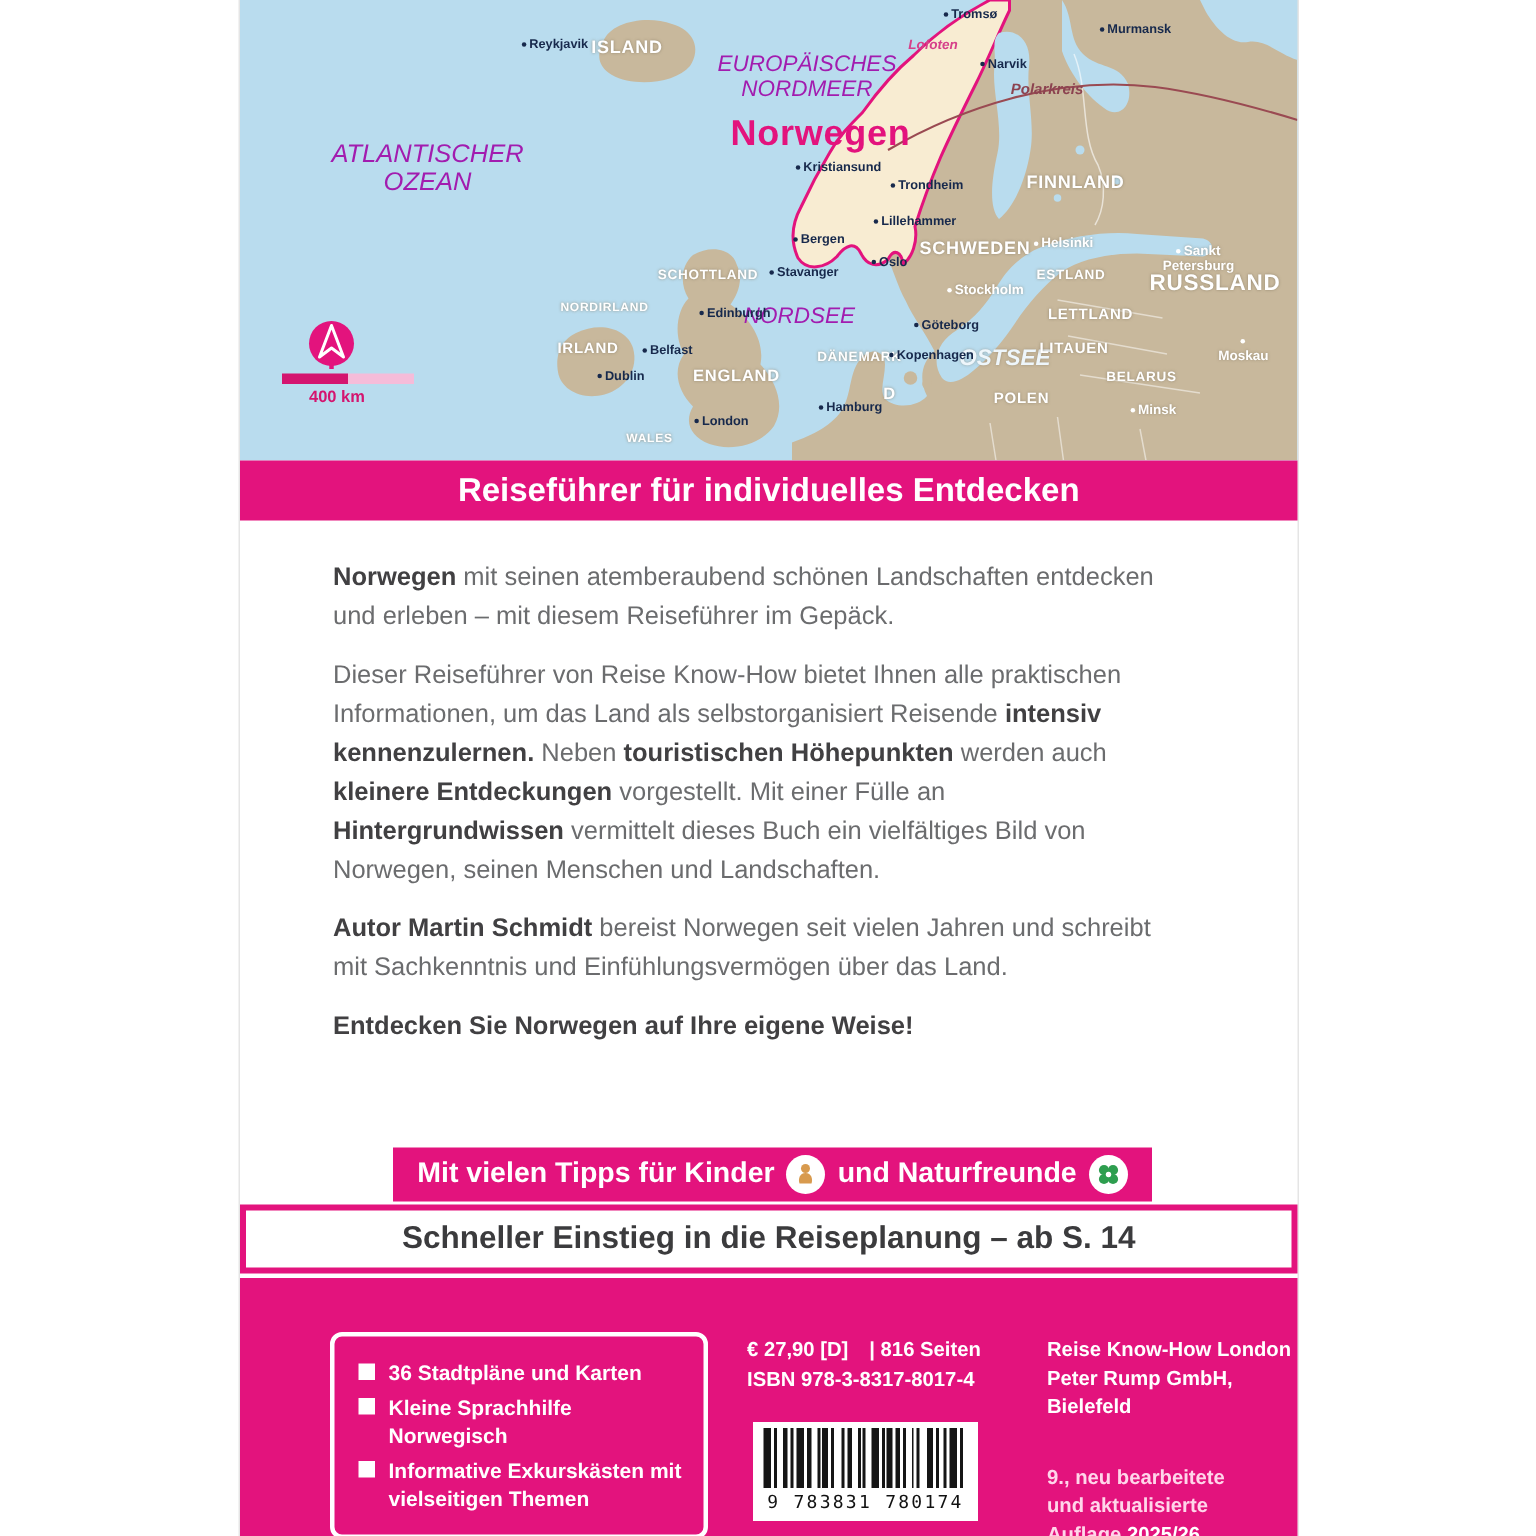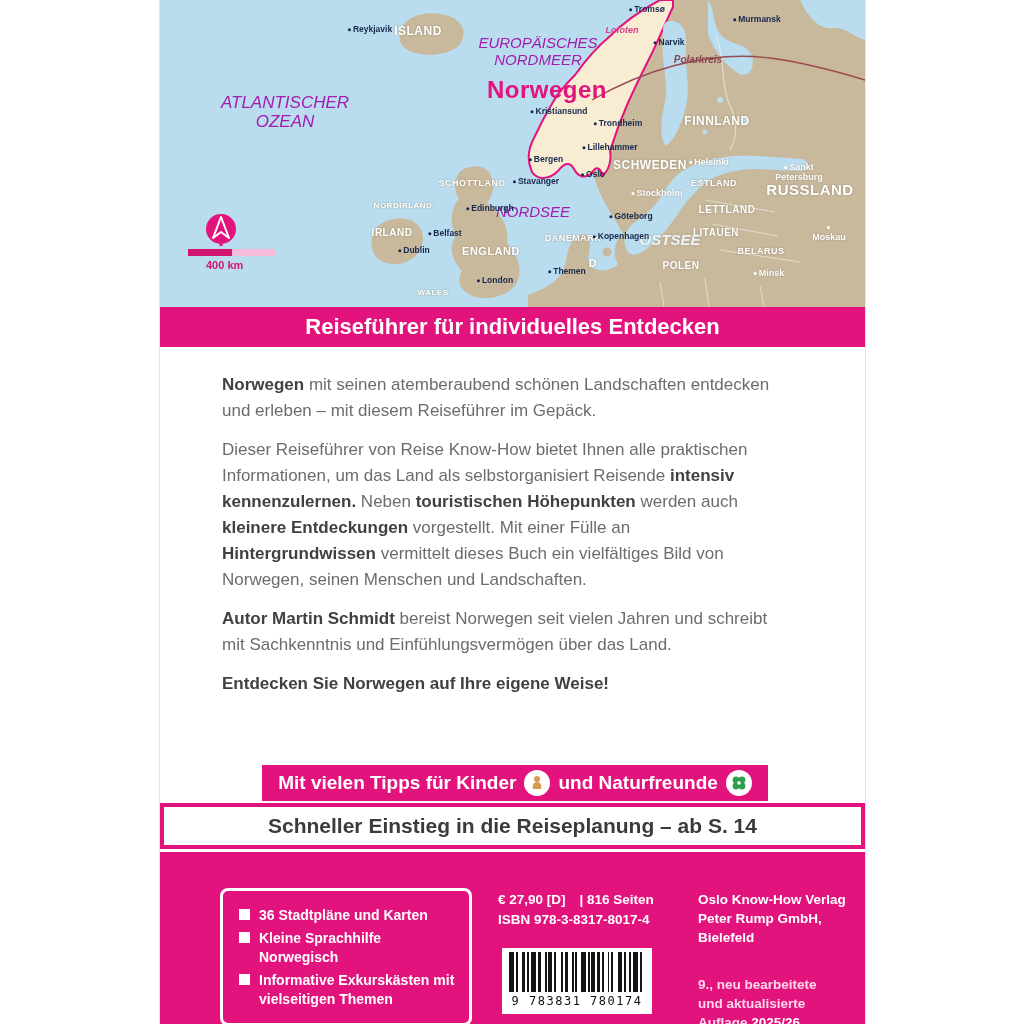--- a/index.html
+++ b/index.html
@@ -135,22 +135,22 @@
         <span class="ml city" style="left: 597px; top: 20px; font-size: 8.5px;">Murmansk</span>
         <span class="ml city" style="left: 399px; top: 112px; font-size: 8.5px;">Kristiansund</span>
         <span class="ml city" style="left: 458px; top: 124px; font-size: 8.5px;">Trondheim</span>
         <span class="ml city" style="left: 450px; top: 148px; font-size: 8.5px;">Lillehammer</span>
         <span class="ml city" style="left: 386px; top: 160px; font-size: 8.5px;">Bergen</span>
         <span class="ml city" style="left: 433px; top: 175px; font-size: 8.5px;">Oslo</span>
         <span class="ml city" style="left: 376px; top: 182px; font-size: 8.5px;">Stavanger</span>
         <span class="ml city" style="left: 330px; top: 209px; font-size: 8.5px;">Edinburgh</span>
         <span class="ml city" style="left: 285px; top: 234px; font-size: 8.5px;">Belfast</span>
         <span class="ml city" style="left: 254px; top: 251px; font-size: 8.5px;">Dublin</span>
-        <span class="ml city" style="left: 335px; top: 281px; font-size: 8.5px;">London</span>
-        <span class="ml city" style="left: 407px; top: 272px; font-size: 8.5px;">Themen</span>
+        <span class="ml city" style="left: 321px; top: 281px; font-size: 8.5px;">London</span>
+        <span class="ml city" style="left: 407px; top: 272px; font-size: 8.5px;">Hamburg</span>
         <span class="ml city" style="left: 471px; top: 217px; font-size: 8.5px;">Göteborg</span>
         <span class="ml city" style="left: 461px; top: 237px; font-size: 8.5px;">Kopenhagen</span>
         <span class="ml city-w" style="left: 549px; top: 162px; font-size: 9px;">Helsinki</span>
         <span class="ml city-w" style="left: 639px; top: 172px; font-size: 9px;">Sankt Petersburg</span>
         <span class="ml city-w" style="left: 497px; top: 193px; font-size: 9px;">Stockholm</span>
         <span class="ml city-w" style="left: 669px; top: 232px; font-size: 9px;">Moskau</span>
         <span class="ml city-w" style="left: 609px; top: 273px; font-size: 9px;">Minsk</span>
       </div>
 
     <div class="scale">
@@ -277,21 +277,21 @@
           <div class="bar" style="flex-grow: 3;"></div>
           <div class="gap" style="flex-grow: 1;"></div>
           <div class="bar" style="flex-grow: 1;"></div>
           <div class="gap" style="flex-grow: 2;"></div>
         </div>
       <div class="bcnum">9 783831 780174</div>
     </div>
 
     <div class="pubcol">
       <div>
-          <div>Oslo Know-How Verlag</div>
+          <div>Reise Know-How London</div>
           <div>Peter Rump GmbH, Bielefeld</div>
         </div>
       <div class="edition">
         <div>
             <div>9., neu bearbeitete</div>
             <div>und aktualisierte</div>
           </div>
         <div>
           <span>Auflage </span><span class="year">2025/26</span>
         </div>

